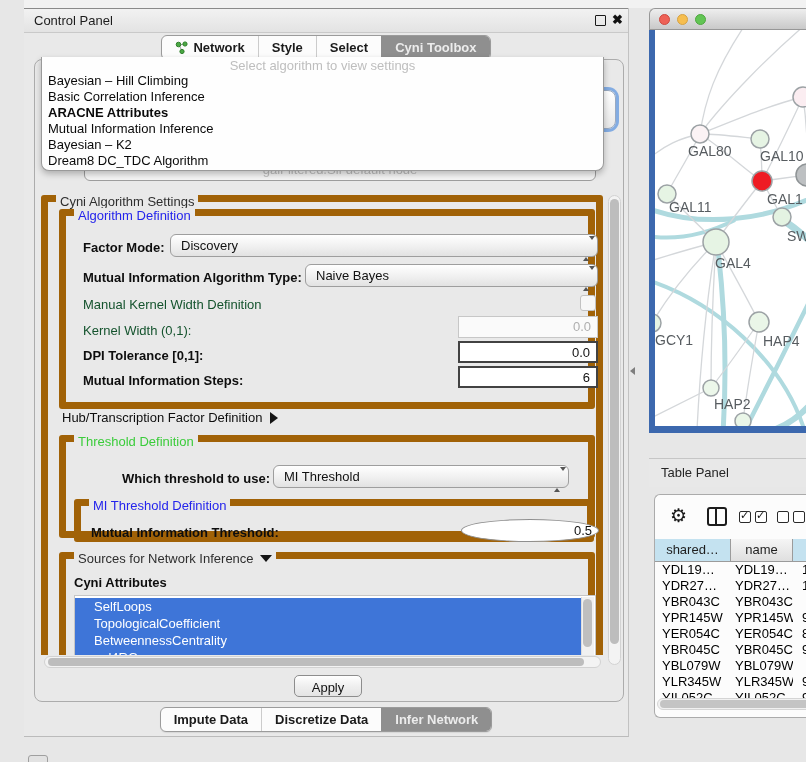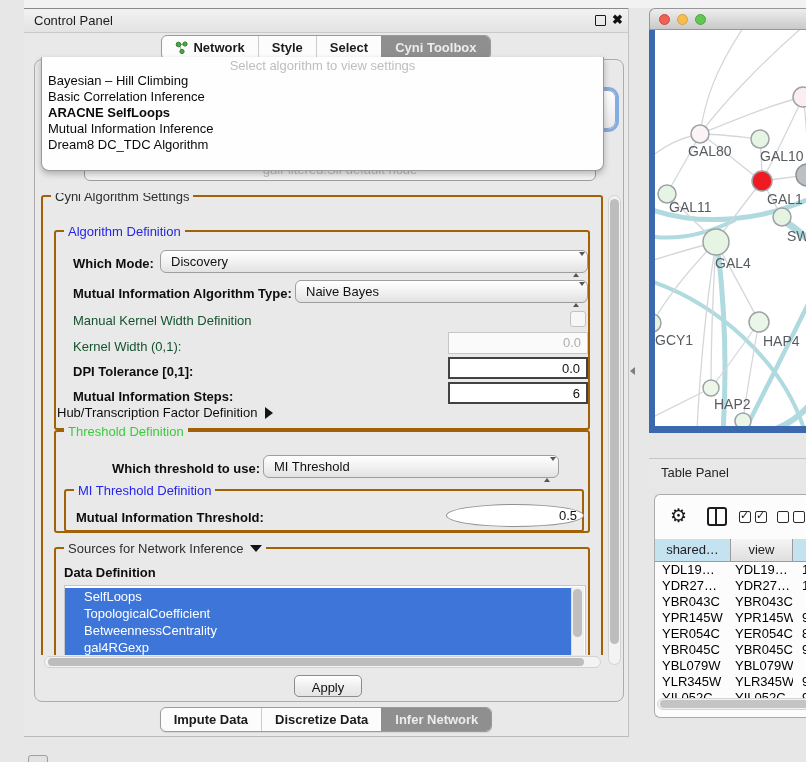--- a/index.html
+++ b/index.html
@@ -40,21 +40,21 @@
       border-top:4px solid #555;}
 
   .hidden-combo{left:49px;top:83px;width:512px;height:38px;background:#F4F4F4;overflow:hidden;}
   .hidden-combo .ghost{position:absolute;left:0;right:0;bottom:3px;text-align:center;color:#BDBDBD;font-size:13px;}
   .combo-sliver{left:541px;top:30px;width:38px;height:37px;border:1px solid #97A9C2;border-radius:8px;
       background:linear-gradient(#FFF,#E8E8E8);box-shadow:0 0 0 3px rgba(120,165,225,0.9);position:absolute;}
 
   
   .settings-scroll{position:absolute;left:5px;top:133px;width:566px;height:462px;overflow:hidden;}
 
-  .gb{position:absolute;border:2px solid #a16207;border-radius:3px;box-sizing:border-box;}
+  .gb{position:absolute;border:7px solid #a16207;border-radius:3px;box-sizing:border-box;}
   .gb-legend{position:absolute;top:-8px;left:8px;background:#E9E9E9;padding:0 4px;font-size:13px;color:#2E2E2E;white-space:nowrap;}
   .gb-legend.blue{color:#2424EC;}
   .gb-legend.green{color:#3BCC3B;}
 
   .bl{position:absolute;font-size:13px;font-weight:bold;color:#0E0E0E;white-space:nowrap;}
   .gl{position:absolute;font-size:13px;font-weight:normal;color:#14532d;white-space:nowrap;}
   .nl{position:absolute;font-size:13px;color:#0E0E0E;white-space:nowrap;}
 
   .tf{position:absolute;box-sizing:border-box;background:#FFF;font-size:13px;text-align:right;
       padding:0 6px 0 2px;line-height:19px;color:#111;}
@@ -186,24 +186,24 @@
 
       <div class="combo hidden-combo">
         <div class="ghost">galFiltered.Sif default node</div>
       </div>
       <div class="combo-sliver"></div>
 
       <div class="settings-scroll">
         <div class="gb" style="left:1px;top:2px;width:562px;height:520px;">
           <span class="gb-legend">Cyni Algorithm Settings</span>
 
-          <div class="gb" style="left:11px;top:33px;width:536px;height:200px;">
+          <div class="gb" style="left:11px;top:7px;width:536px;height:200px;">
             <span class="gb-legend blue">Algorithm Definition</span>
 
-            <span class="bl" style="left:17px;top:24px;">Which Mode:</span>
+            <span class="bl" style="left:17px;top:24px;">Factor Mode:</span>
             <div class="combo" style="left:104px;top:18px;width:428px;height:23px;">
               <span class="val">Discovery</span>
               <span class="stepper"><span class="up"></span><span class="dn"></span></span>
             </div>
 
             <span class="bl" style="left:17px;top:54px;">Mutual Information Algorithm Type:</span>
             <div class="combo" style="left:239px;top:48px;width:293px;height:23px;">
               <span class="val">Naive Bayes</span>
               <span class="stepper"><span class="up"></span><span class="dn"></span></span>
             </div>
@@ -238,21 +238,21 @@
               <span class="gb-legend blue">MI Threshold Definition</span>
               <span class="bl" style="left:10px;top:19px;">Mutual Information Threshold:</span>
               <div class="tf light" style="left:380px;top:13px;width:138px;height:23px;line-height:21px;">0.5</div>
             </div>
           </div>
 
           <div class="gb" style="left:11px;top:350px;width:536px;height:150px;">
             <span class="gb-legend">
               <span>Sources for Network Inference</span><span class="tri-down"></span>
             </span>
-            <span class="bl" style="left:8px;top:16px;">Data Definition</span>
+            <span class="bl" style="left:8px;top:16px;">Cyni Attributes</span>
             <div class="attr-list" style="left:8px;top:36px;width:520px;height:110px;">
               <div class="attr-item">SelfLoops</div>
               <div class="attr-item">TopologicalCoefficient</div>
               <div class="attr-item">BetweennessCentrality</div>
               <div class="attr-item">gal4RGexp</div>
               <div class="list-vscroll">
                   <div class="thumb"></div>
                 </div>
             </div>
           </div>
@@ -281,22 +281,23 @@
             <span>Infer Network</span>
           </div>
       </div>
     </div>
   </div>
 
   <div class="overlay">
     <div class="ov-prompt">Select algorithm to view settings</div>
     <div class="ov-item">Bayesian – Hill Climbing</div>
     <div class="ov-item">Basic Correlation Inference</div>
-    <div class="ov-item bold">ARACNE SelfLoops</div>
+    <div class="ov-item bold">ARACNE Attributes</div>
     <div class="ov-item">Mutual Information Inference</div>
+    <div class="ov-item">Bayesian – K2</div>
     <div class="ov-item">Dream8 DC_TDC Algorithm</div>
   </div>
 
   <div class="divider-arrow"></div>
 
   <div class="net">
     <div class="net-titlebar">
       <div class="lights">
         <span class="light red"></span>
         <span class="light yellow"></span>
@@ -383,21 +384,21 @@
         <span class="chk checked"></span>
       </span>
       <span class="chk-pair" style="left:122px;">
         <span class="chk"></span>
         <span class="chk"></span>
       </span>
       <span class="doc-icon"></span>
     </div>
     <div class="t-header">
       <div class="th c0">shared…</div>
-      <div class="th c1">view</div>
+      <div class="th c1">name</div>
       <div class="th c2"></div>
     </div>
     <div class="t-rows" id="table-rows">
         <div class="trow">
           <div class="tcell c0">YDL19…</div>
           <div class="tcell c1">YDL19…</div>
           <div class="tcell c2">13</div>
         </div>
         <div class="trow">
           <div class="tcell c0">YDR27…</div>

